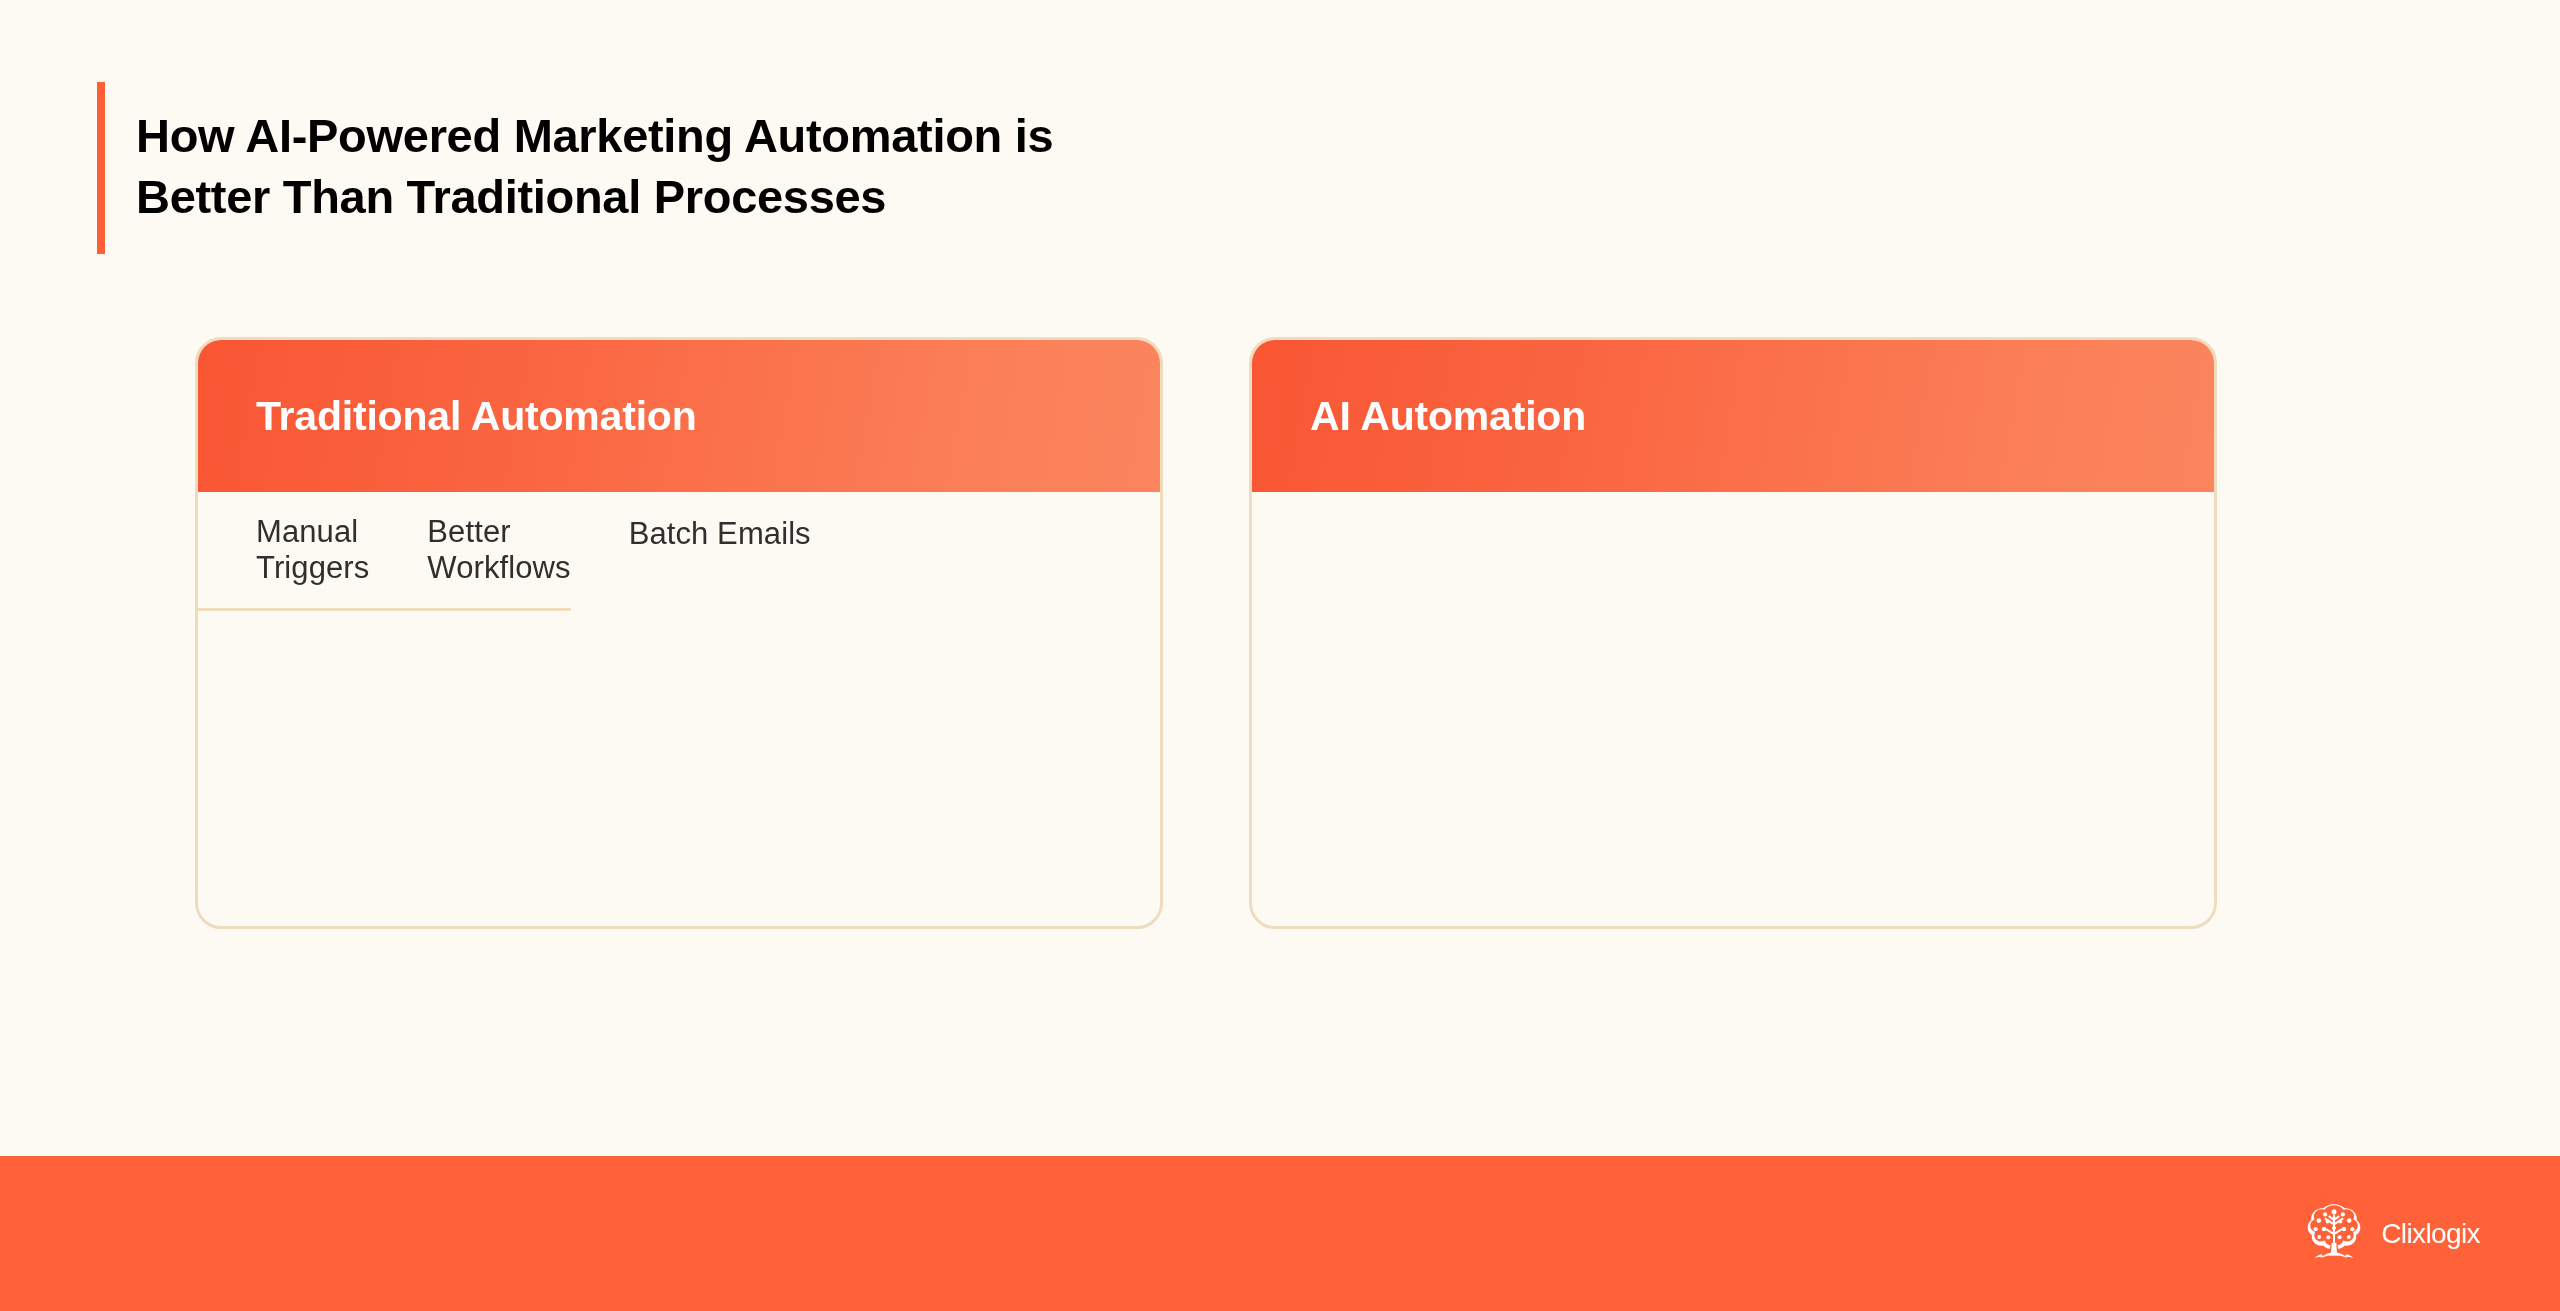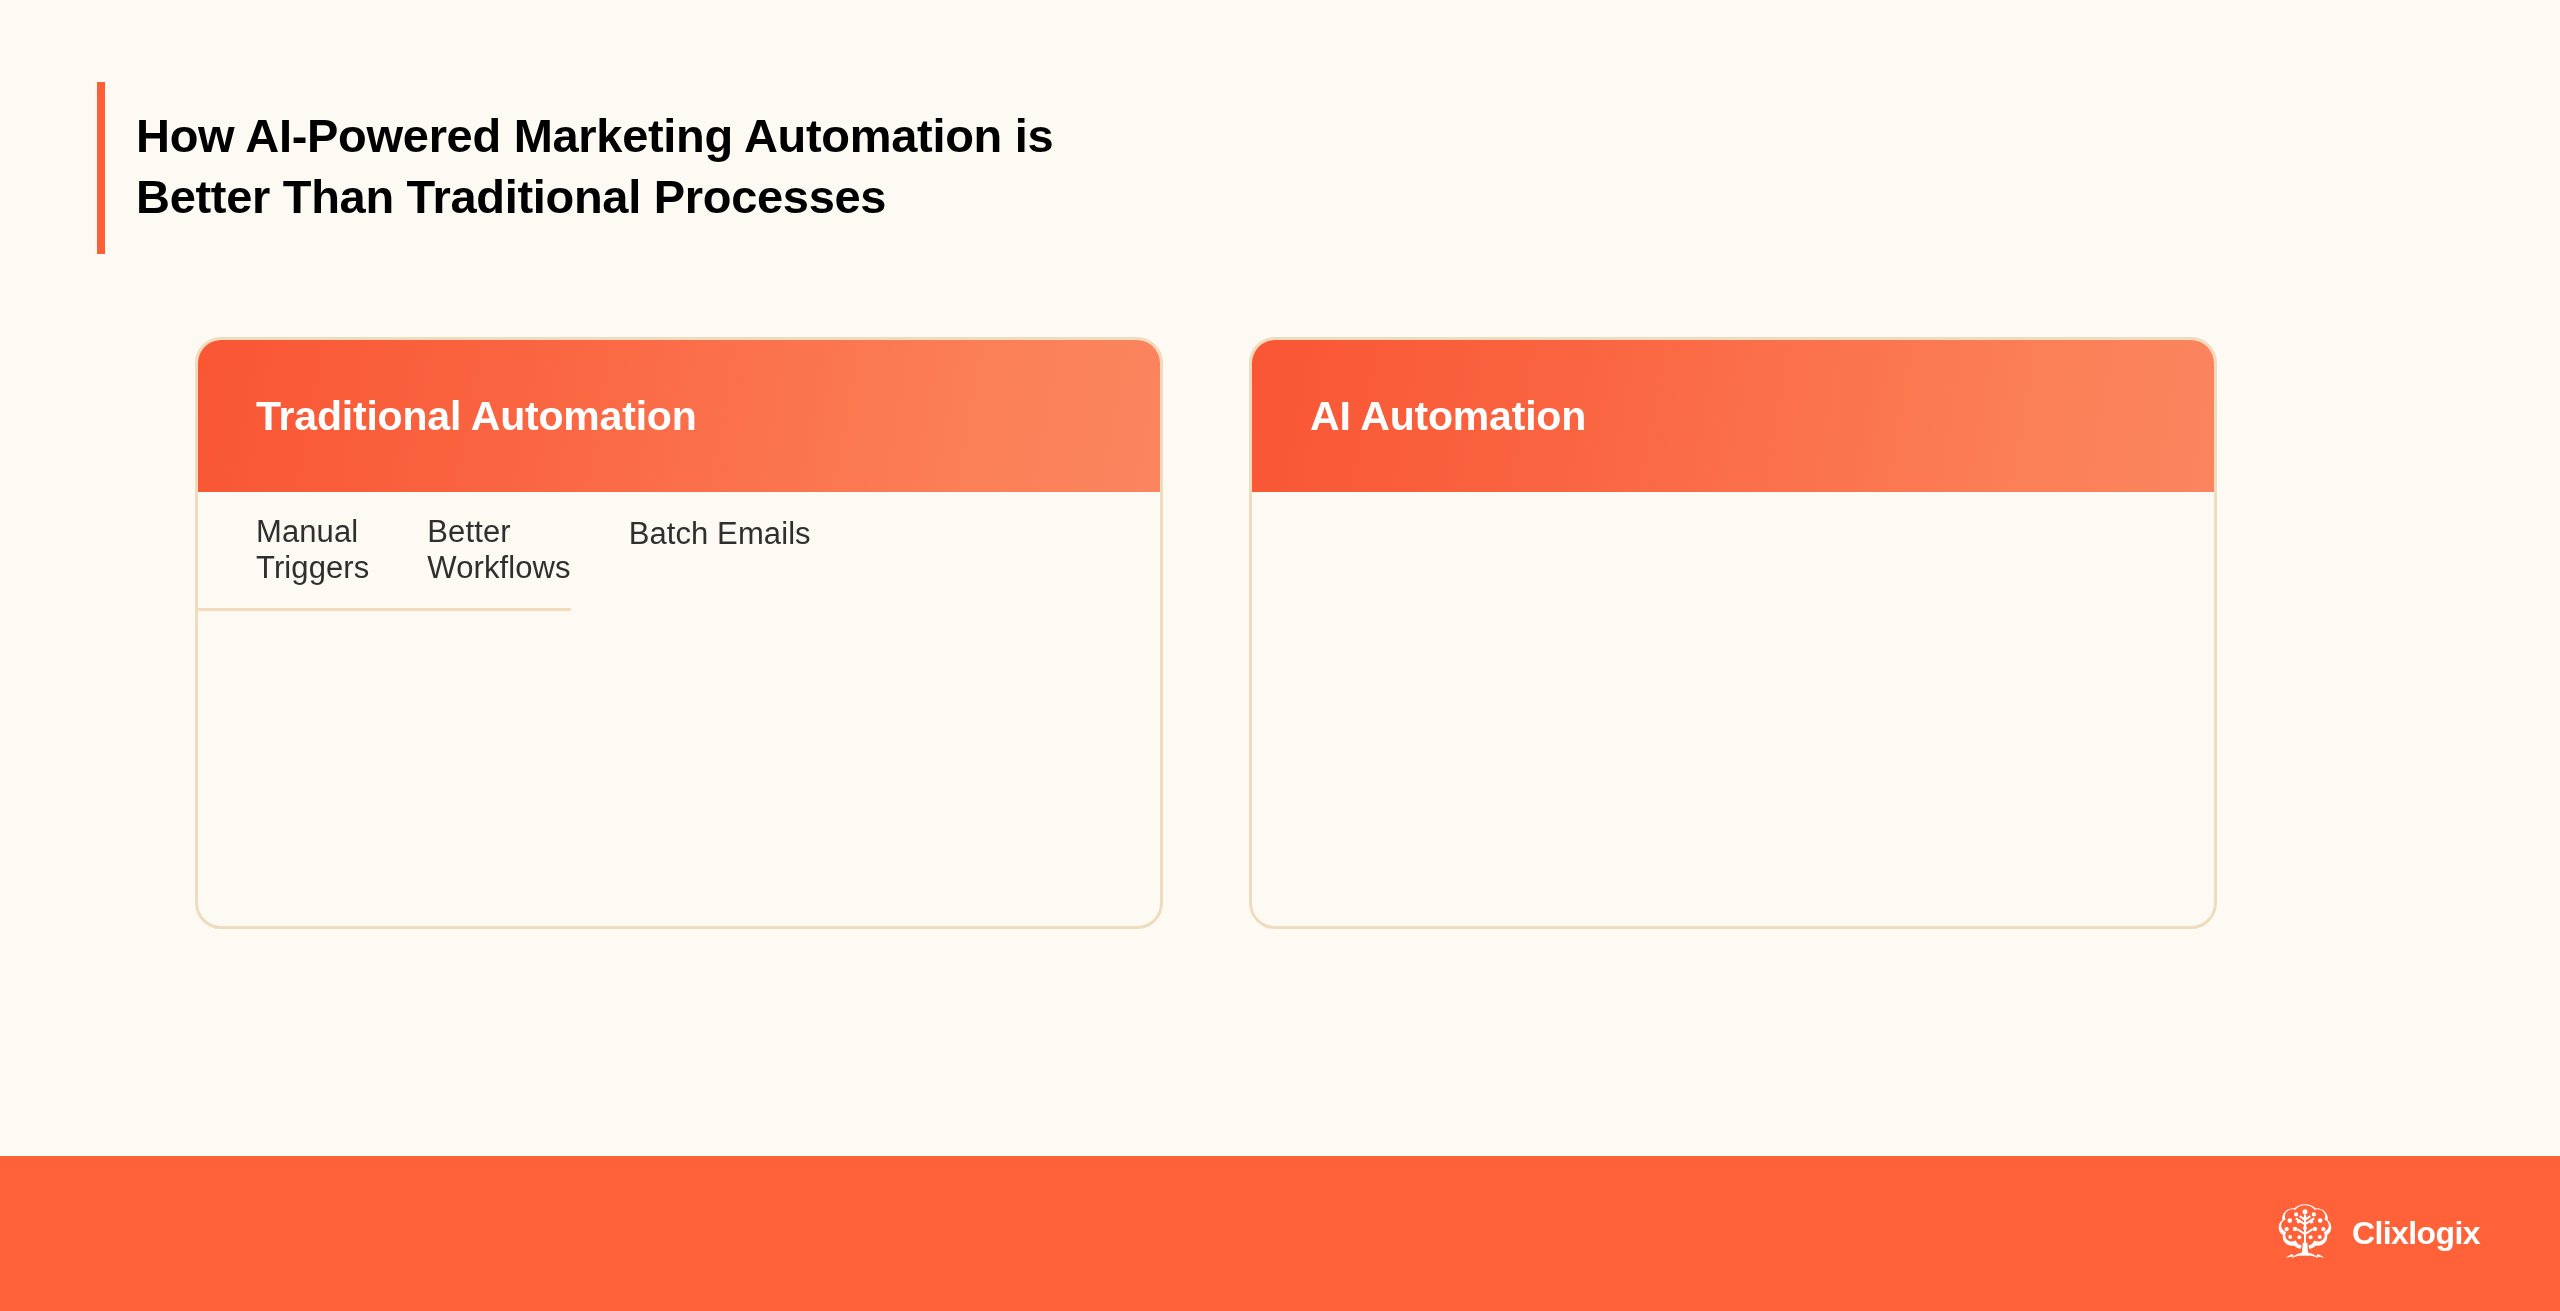--- a/index.html
+++ b/index.html
@@ -123,22 +123,22 @@
     align-items: center;
     gap: 14px;
   }
   .logo-mark {
     width: 66px;
     height: 66px;
     display: block;
   }
   .logo-word {
     color: #FFFFFF;
-    font-size: 32px;
-    font-weight: bold;
+    font-size: 28px;
+    font-weight: normal;
     letter-spacing: -0.6px;
   }
 </style>
 </head>
 <body>
 
 <div class="title-block">
   <div class="title-accent"></div>
   <h1 class="title-text">How AI-Powered Marketing Automation is
 Better Than Traditional Processes</h1>

